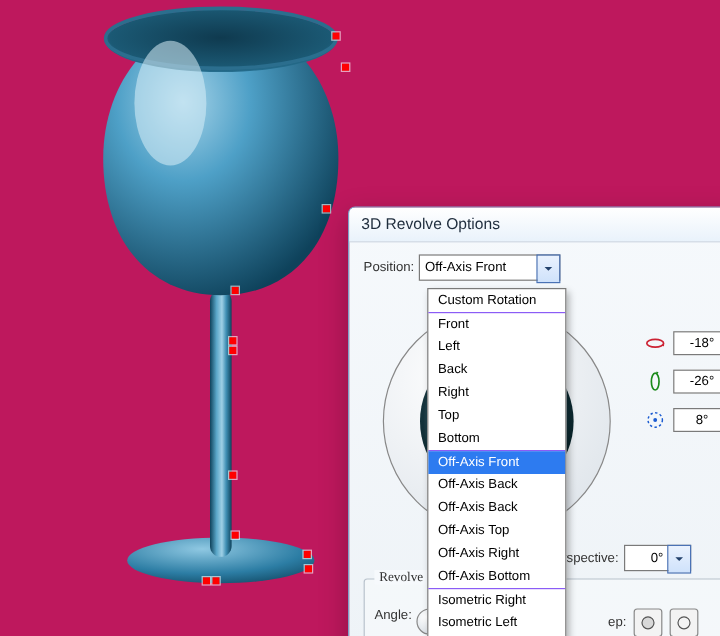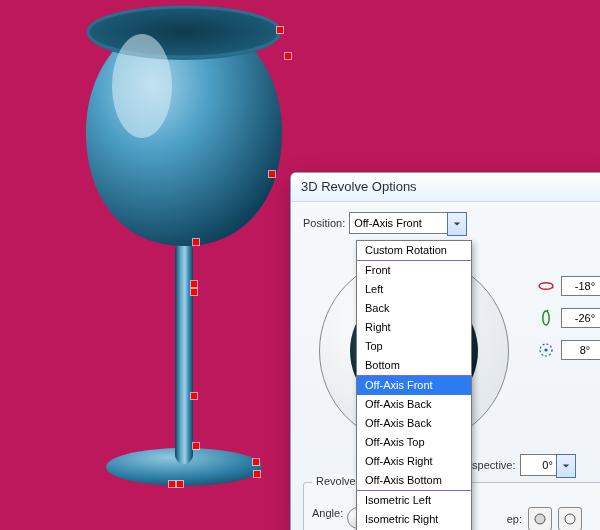--- a/index.html
+++ b/index.html
@@ -141,21 +141,21 @@
     top: 280px;
     right: 12px;
     height: 64px;
     border: 1px solid #b8c2cc;
     border-radius: 3px;
     background: rgba(255,255,255,0.35);
   }
   .fieldset .legend {
     position: absolute; top:-8px; left:8px;
     background: linear-gradient(#f6f9fc,#f6f9fc);
-    padding: 0 4px; font-size: 11px; color:#333;
+    padding: 0 4px; font-size: 11px; color:#333;font-family:Liberation Serif, serif;
   }
   .fieldset .angle-row {
     position:absolute; left:8px; top:24px;
     display:flex; gap:4px;
   }
   .angle-knob {
     width:20px; height:20px; border-radius:50%;
     background: radial-gradient(circle at 35% 30%, #fff, #cfd7df);
     border:1px solid #888;
     position:relative;
@@ -380,20 +380,20 @@
           </div>
           <div class="grp">
             <div class="item sel">Off-Axis Front</div>
             <div class="item">Off-Axis Back</div>
             <div class="item">Off-Axis Back</div>
             <div class="item">Off-Axis Top</div>
             <div class="item">Off-Axis Right</div>
             <div class="item">Off-Axis Bottom</div>
           </div>
           <div class="grp">
+            <div class="item">Isometric Right</div>
             <div class="item">Isometric Left</div>
-            <div class="item">Isometric Right</div>
             <div class="item">Isometric Top</div>
           </div>
         </div>
     </div>
   </div>
 </div>
 
 </body></html>

